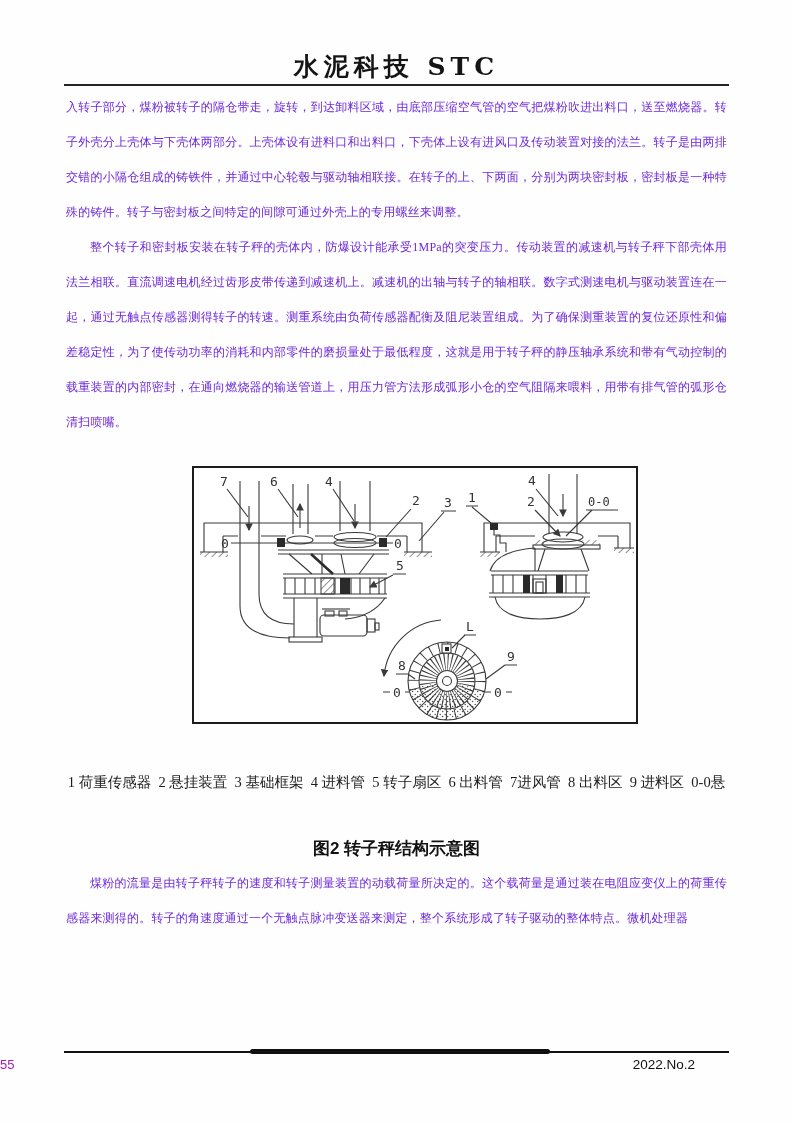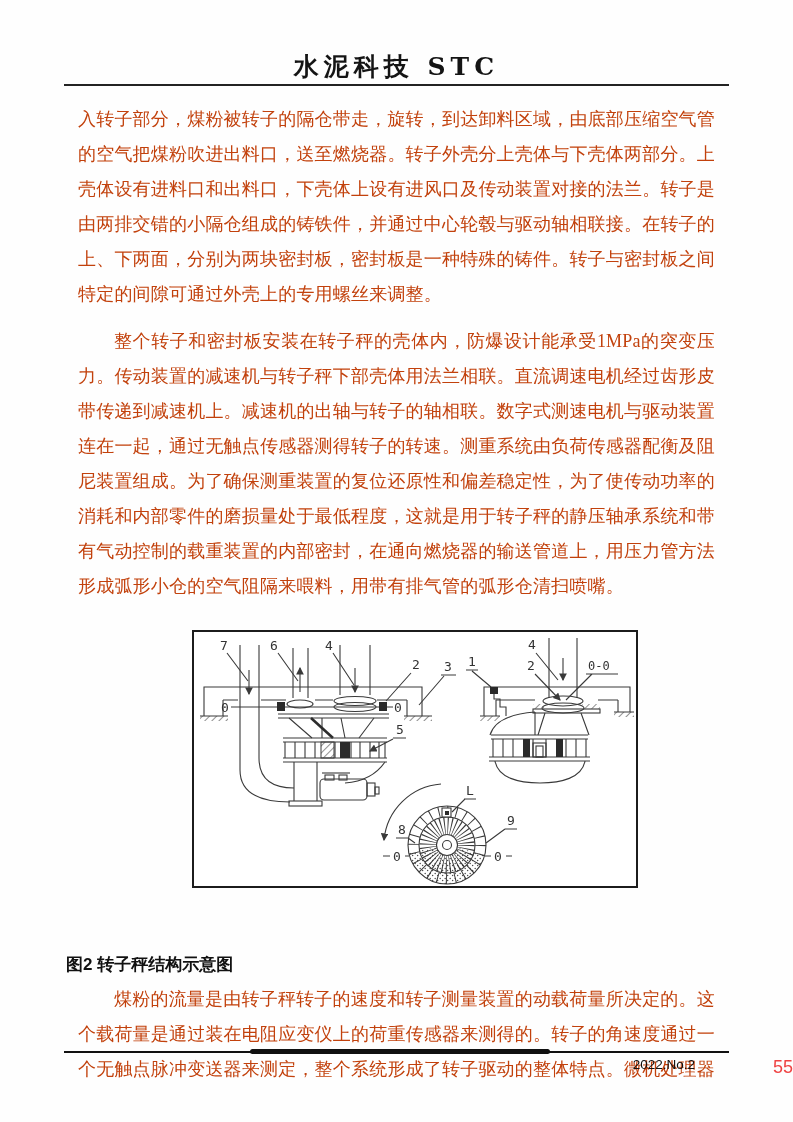--- a/index.html
+++ b/index.html
@@ -9,43 +9,43 @@
     font-family:"Liberation Serif","DejaVu Serif",serif;
   }
   .journal-title{
     position:absolute;top:50px;left:0;width:100%;text-align:center;
     font-size:25px;letter-spacing:5px;font-weight:600;color:#141414;
     font-family:"DejaVu Serif","Liberation Serif",serif;
   }
   .rule-top{position:absolute;top:84px;left:64px;width:665px;height:2px;background:#232323;}
   .content{position:absolute;top:90px;left:66px;width:661px;}
   .body-par{
-    margin:12px;font-size:18px;line-height:35px;text-align:justify;
-    letter-spacing:0.2px;color:#c2410c;
+    margin:0;font-size:12px;line-height:35px;text-align:justify;
+    letter-spacing:0.2px;color:#6d28d9;
   }
   .indent{text-indent:2em;}
   .figure-box{
     margin:26px 0 0 126px;width:442px;height:254px;
     border:2px solid #1c1c1c;background:#fff;
   }
   .figure-box svg{display:block;}
   .fig-caption{
     margin-top:6px;text-align:center;font-size:14.5px;line-height:21px;
     color:#1c1c1c;white-space:pre-wrap;
   }
   .fig-title{
-    margin-top:17px;font-size:17px;font-weight:bold;
+    margin-top:2px;text-align:center;font-size:17px;font-weight:bold;
     font-family:"Liberation Sans","DejaVu Sans",sans-serif;color:#111;
   }
   .p3{margin-top:6px;}
   .rule-bottom{position:absolute;top:1051px;left:64px;width:665px;height:2px;background:#111;}
   .rule-bottom-bold{position:absolute;top:1049px;left:250px;width:300px;height:5px;background:#101010;border-radius:3px;}
   .page-number{
-    position:absolute;top:1057px;left:0;width:100%;text-align:right;
-    font-size:18px;font-family:"Liberation Sans","DejaVu Sans",sans-serif;color:#ef4444;
+    position:absolute;top:1057px;left:0;width:100%;text-align:left;
+    font-size:13px;font-family:"Liberation Sans","DejaVu Sans",sans-serif;color:#a21caf;
   }
   .issue{
     position:absolute;top:1057px;right:98px;font-size:13.5px;
     font-family:"Liberation Sans","DejaVu Sans",sans-serif;color:#111;
   }
   .draw{stroke:#3a3a3a;stroke-width:1.1;fill:none;}
   .thick{stroke:#2c2c2c;stroke-width:2.6;fill:none;}
   .dark{fill:#2a2a2a;stroke:none;}
   .lbl{font-family:"DejaVu Sans Mono","Liberation Mono",monospace;font-size:13px;fill:#333;}
   .lbl-s{font-family:"DejaVu Sans Mono","Liberation Mono",monospace;font-size:12px;fill:#333;}
@@ -197,20 +197,21 @@
           <text class="lbl" x="272" y="163">L</text>
           <text class="lbl" x="204" y="202">8</text>
           <text class="lbl" x="313" y="193">9</text>
           <text class="lbl" x="199" y="229">0</text>
           <text class="lbl" x="300" y="229">0</text>
         </g>
       </svg>
     </div>
 
     <div class="fig-caption">
+      <div>1 荷重传感器  2 悬挂装置  3 基础框架  4 进料管  5 转子扇区  6 出料管  7进风管  8 出料区  9 进料区  0-0悬</div>
     </div>
     <div class="fig-title">图2 转子秤结构示意图</div>
 
     <p class="body-par indent p3">煤粉的流量是由转子秤转子的速度和转子测量装置的动载荷量所决定的。这个载荷量是通过装在电阻应变仪上的荷重传感器来测得的。转子的角速度通过一个无触点脉冲变送器来测定，整个系统形成了转子驱动的整体特点。微机处理器</p>
   </div>
 
   <div class="rule-bottom"></div>
   <div class="rule-bottom-bold"></div>
   <div class="page-number">55</div>
   <div class="issue">2022.No.2</div>

